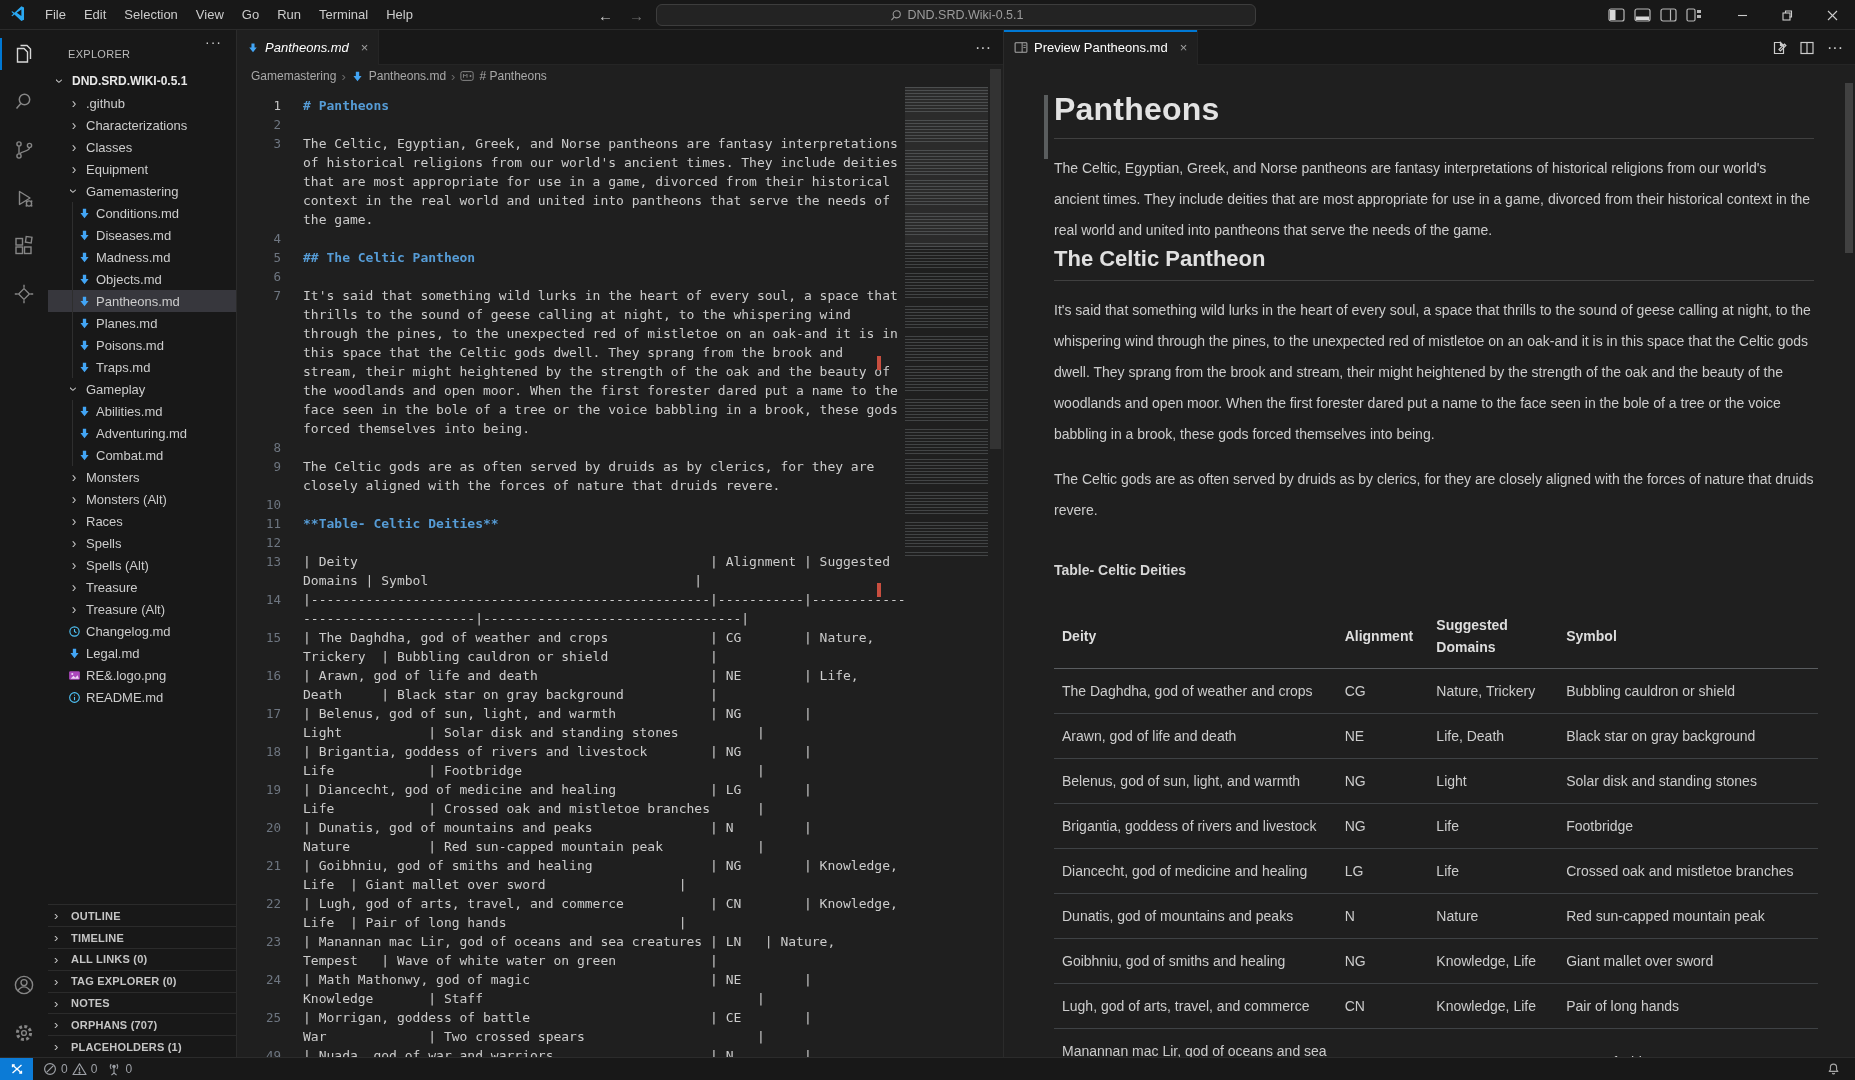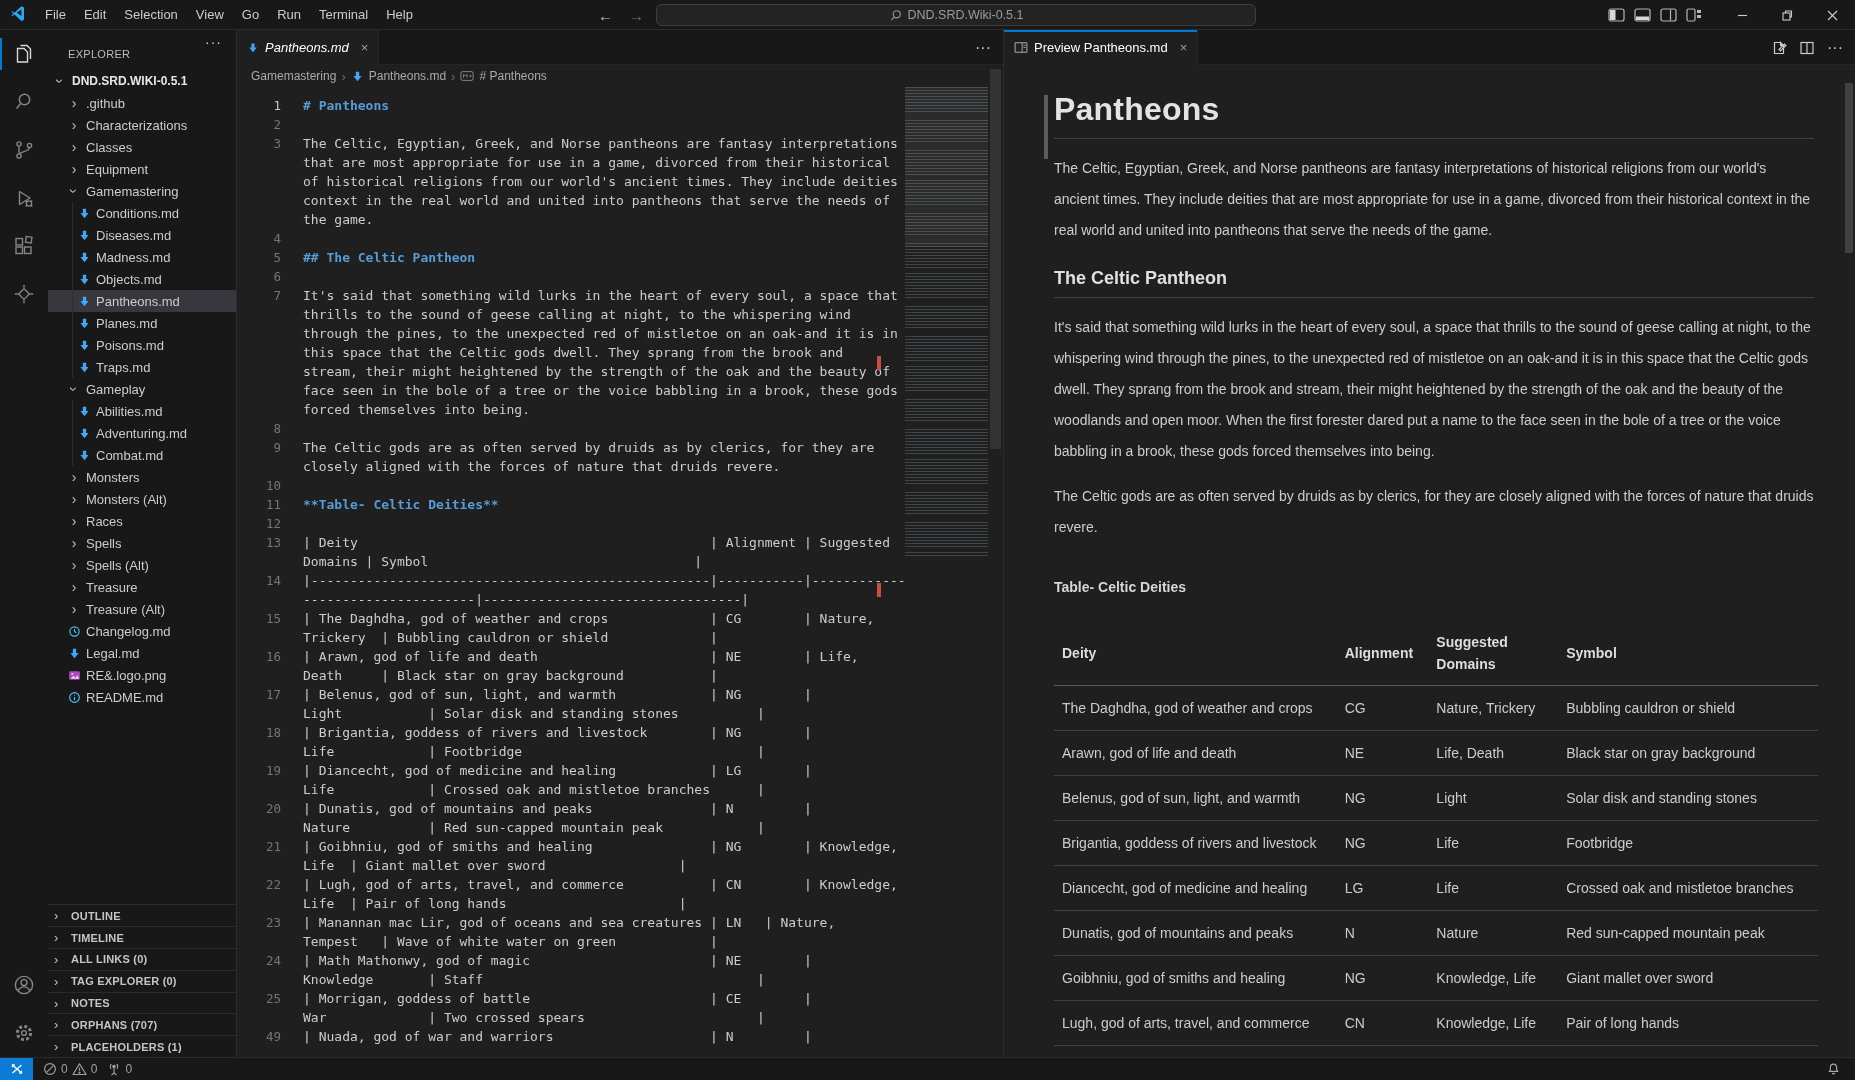--- a/index.html
+++ b/index.html
@@ -81,21 +81,21 @@
   .g1-scrollbar .slider { position:absolute; left:2px; top:4px; width:11px; height:380px; background:rgba(121,121,121,.22); }
   .red-tick { position:absolute; left:640px; width:4px; height:14px; background:#c84e3f; }
 
   
   .group2 { position:absolute; left:1003px; top:30px; width:852px; height:1027px; background:#1f1f1f;
             border-left:1px solid #2b2b2b; overflow:hidden; }
   .pv-content { position:absolute; left:0; top:35px; width:852px; height:992px; overflow:hidden; padding:14px 42px 0 50px; }
   .pv-marker { position:absolute; left:40px; top:65px; width:4px; height:64px; background:#5a5d5e; }
   .pv h1 { font-size:32px; font-weight:600; color:#e3e3e3; margin-top:12px; padding-bottom:10px;
            border-bottom:1px solid #404040; letter-spacing:.2px; }
-  .pv h2 { font-size:18px; font-weight:600; color:#e0e0e0; margin-top:22px; padding-bottom:8px; border-bottom:1px solid #404040; }
+  .pv h2 { font-size:22px; font-weight:600; color:#e0e0e0; padding-bottom:8px; border-bottom:1px solid #404040; }
   .pv p { font-size:14px; line-height:31px; color:#cccccc; margin-top:14px; }
   .pv .tbl-label { font-size:14px; font-weight:bold; color:#d6d6d6; margin-top:36px; }
   .pv table { border-collapse:collapse; margin-top:26px; width:764px; font-size:14px; color:#cccccc; }
   .pv th { text-align:left; font-weight:bold; color:#dddddd; padding:10px 8px; line-height:22px;
            border-bottom:1px solid #5a5d60; vertical-align:middle; }
   .pv td { padding:11px 8px; line-height:22px; border-bottom:1px solid #3f4245; vertical-align:middle; }
   .pv col.c1 { width:37%; } .pv col.c2 { width:12%; } .pv col.c3 { width:17%; } .pv col.c4 { width:34%; }
   .g2-scrollbar { position:absolute; right:1px; top:35px; width:10px; height:992px; }
   .g2-scrollbar .slider { position:absolute; left:1px; top:18px; width:8px; height:170px; background:rgba(121,121,121,.38); }
 
@@ -528,25 +528,25 @@
         <div class="code-row">
           <span class="ln">2</span>
           <span class="ct"></span>
         </div>
         <div class="code-row">
           <span class="ln">3</span>
           <span class="ct">The Celtic, Egyptian, Greek, and Norse pantheons are fantasy interpretations</span>
         </div>
         <div class="code-row">
           <span class="ln"></span>
+          <span class="ct">of historical religions from our world's ancient times. They include deities</span>
+        </div>
+        <div class="code-row">
+          <span class="ln"></span>
           <span class="ct">that are most appropriate for use in a game, divorced from their historical</span>
-        </div>
-        <div class="code-row">
-          <span class="ln"></span>
-          <span class="ct">of historical religions from our world's ancient times. They include deities</span>
         </div>
         <div class="code-row">
           <span class="ln"></span>
           <span class="ct">context in the real world and united into pantheons that serve the needs of</span>
         </div>
         <div class="code-row">
           <span class="ln"></span>
           <span class="ct">the game.</span>
         </div>
         <div class="code-row">
@@ -573,20 +573,24 @@
           <span class="ln"></span>
           <span class="ct">through the pines, to the unexpected red of mistletoe on an oak-and it is in</span>
         </div>
         <div class="code-row">
           <span class="ln"></span>
           <span class="ct">this space that the Celtic gods dwell. They sprang from the brook and</span>
         </div>
         <div class="code-row">
           <span class="ln"></span>
           <span class="ct">stream, their might heightened by the strength of the oak and the beauty of</span>
+        </div>
+        <div class="code-row">
+          <span class="ln"></span>
+          <span class="ct">the woodlands and open moor. When the first forester dared put a name to the</span>
         </div>
         <div class="code-row">
           <span class="ln"></span>
           <span class="ct">face seen in the bole of a tree or the voice babbling in a brook, these gods</span>
         </div>
         <div class="code-row">
           <span class="ln"></span>
           <span class="ct">forced themselves into being.</span>
         </div>
         <div class="code-row">

